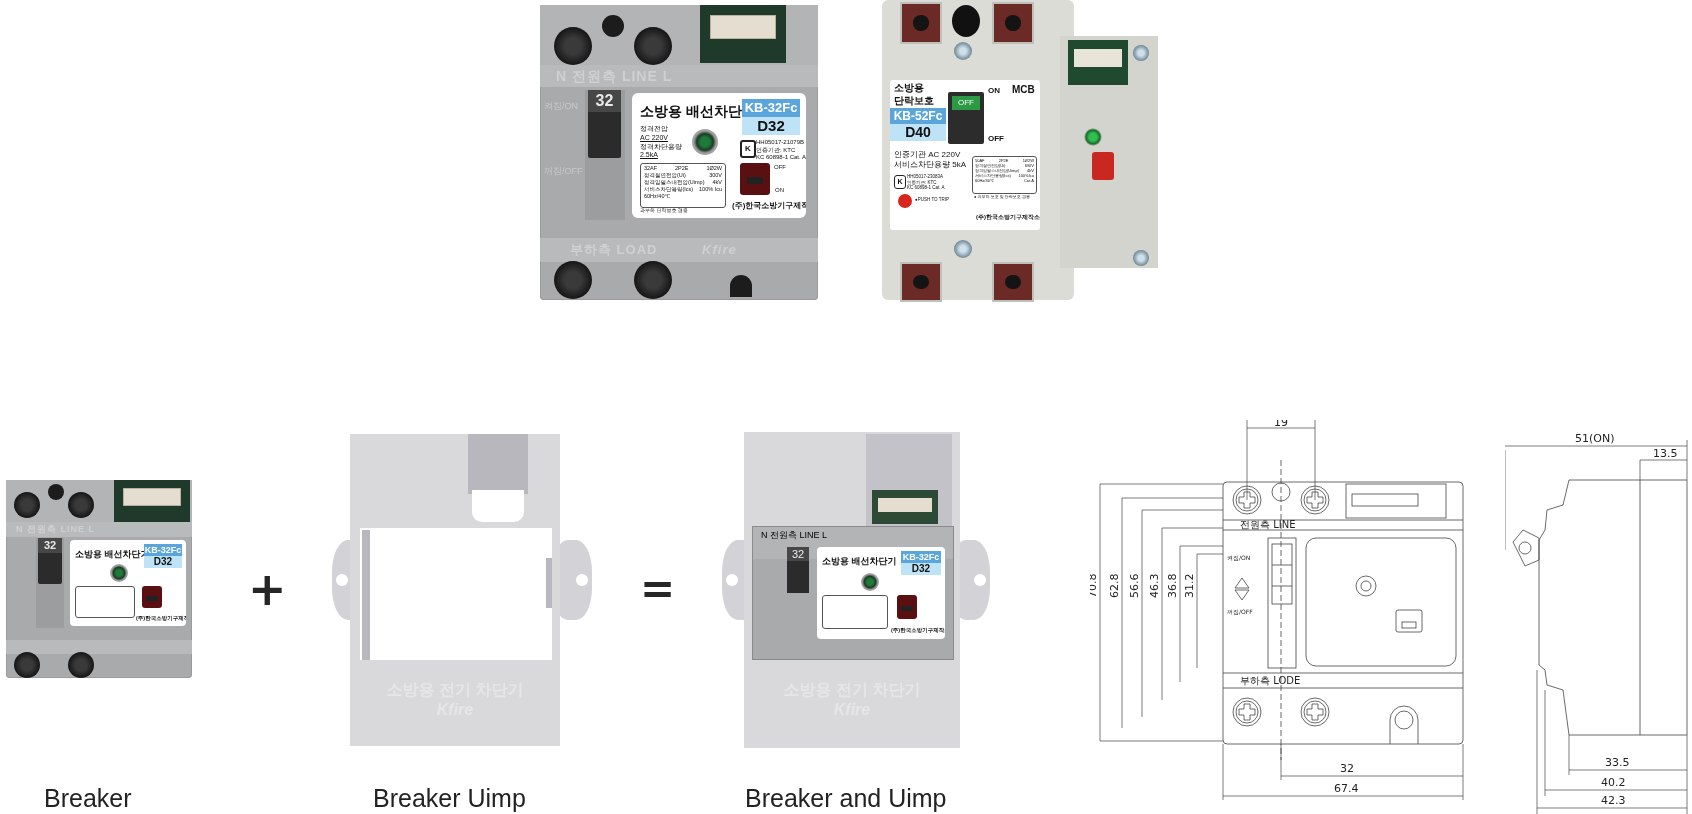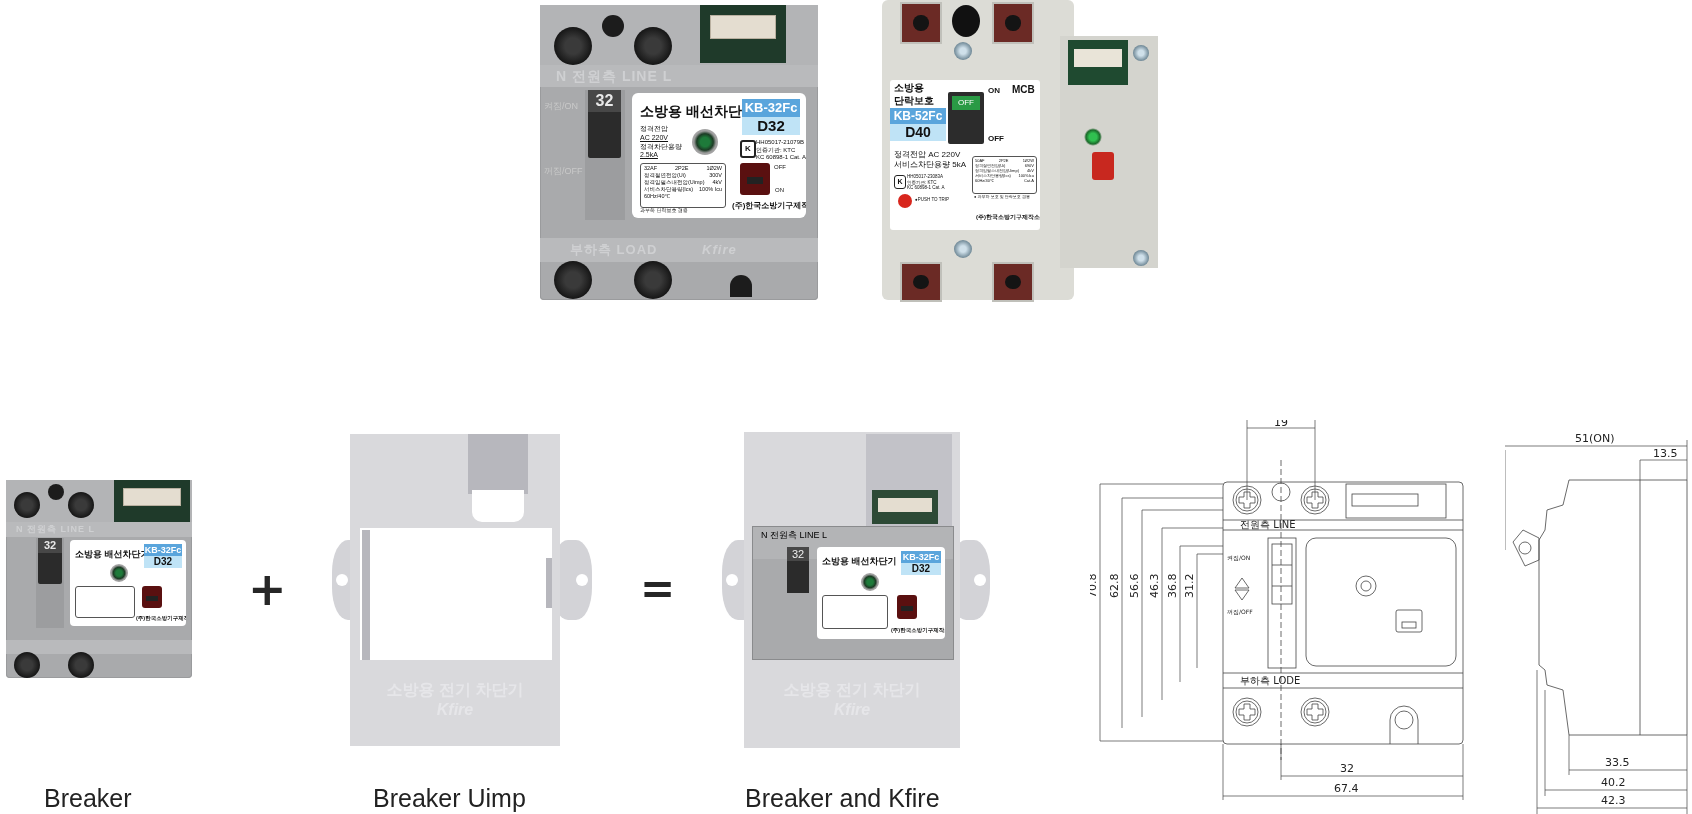--- a/index.html
+++ b/index.html
@@ -140,21 +140,21 @@
       <div>단락보호</div>
     </div>
     <div class="small" style="left:122px;top:4px;font-size:10px;font-weight:bold;">MCB</div>
     <div class="model" style="left:0;top:28px;width:56px;height:16px;font-size:12px;line-height:16px;">KB-52Fc</div>
     <div class="rating" style="left:0;top:44px;width:56px;height:17px;font-size:14px;line-height:17px;">D40</div>
     <div class="abs" style="left:58px;top:12px;width:36px;height:52px;background:#2c2c2c;border-radius:2px;">
       <div style="margin:4px 4px 0;height:14px;background:#2a9a45;color:#fff;font-size:8px;text-align:center;line-height:14px;">OFF</div>
     </div>
     <div class="small" style="left:98px;top:6px;font-size:8px;font-weight:bold;">ON</div>
     <div class="small" style="left:98px;top:54px;font-size:8px;font-weight:bold;">OFF</div>
-    <div class="small" style="left:4px;top:70px;font-size:8px;">정격전압 AC 220V</div>
+    <div class="small" style="left:4px;top:70px;font-size:8px;">인증기관 AC 220V</div>
     <div class="small" style="left:4px;top:80px;font-size:8px;">서비스차단용량 5kA</div>
     <div class="kc" style="left:4px;top:95px;width:10px;height:12px;font-size:7px;line-height:12px;border-width:1px;">K</div>
     <div class="small" style="left:17px;top:94px;font-size:4.5px;">
       <div>HH05017-23083A</div>
       <div>인증기관: KTC</div>
       <div>KC 60898-1 Cat. A</div>
     </div>
     <div class="spec" style="left:82px;top:76px;width:63px;height:36px;">
       <div class="small" style="left:2px;top:1px;font-size:4px;width:59px;">
         <div style="display:flex;justify-content:space-between;">
@@ -264,21 +264,21 @@
     <div class="strip" style="top:116px;height:16px;background:#b3b4b6;"></div>
   </div>
   <div class="emboss" style="left:22px;top:250px;width:216px;font-size:16px;">
     <div>소방용 전기 차단기</div>
     <div style="font-style:italic;">Kfire</div>
   </div>
 </div>
 
 <div class="caption" style="left:44px;top:784px;">Breaker</div>
 <div class="caption" style="left:373px;top:784px;">Breaker Uimp</div>
-<div class="caption" style="left:745px;top:784px;">Breaker and Kfire</div>
+<div class="caption" style="left:745px;top:784px;">Breaker and Uimp</div>
 
 <svg class="abs" style="left:1090px;top:420px;" width="390" height="394" viewBox="0 0 390 394">
   <g stroke="#444" fill="none" stroke-width="0.8">
 
     <rect x="133" y="62" width="240" height="262" rx="4"></rect>
     <line x1="133" y1="100" x2="373" y2="100"></line>
     <line x1="133" y1="110" x2="373" y2="110"></line>
     <line x1="133" y1="253" x2="373" y2="253"></line>
     <line x1="133" y1="268" x2="373" y2="268"></line>
 

